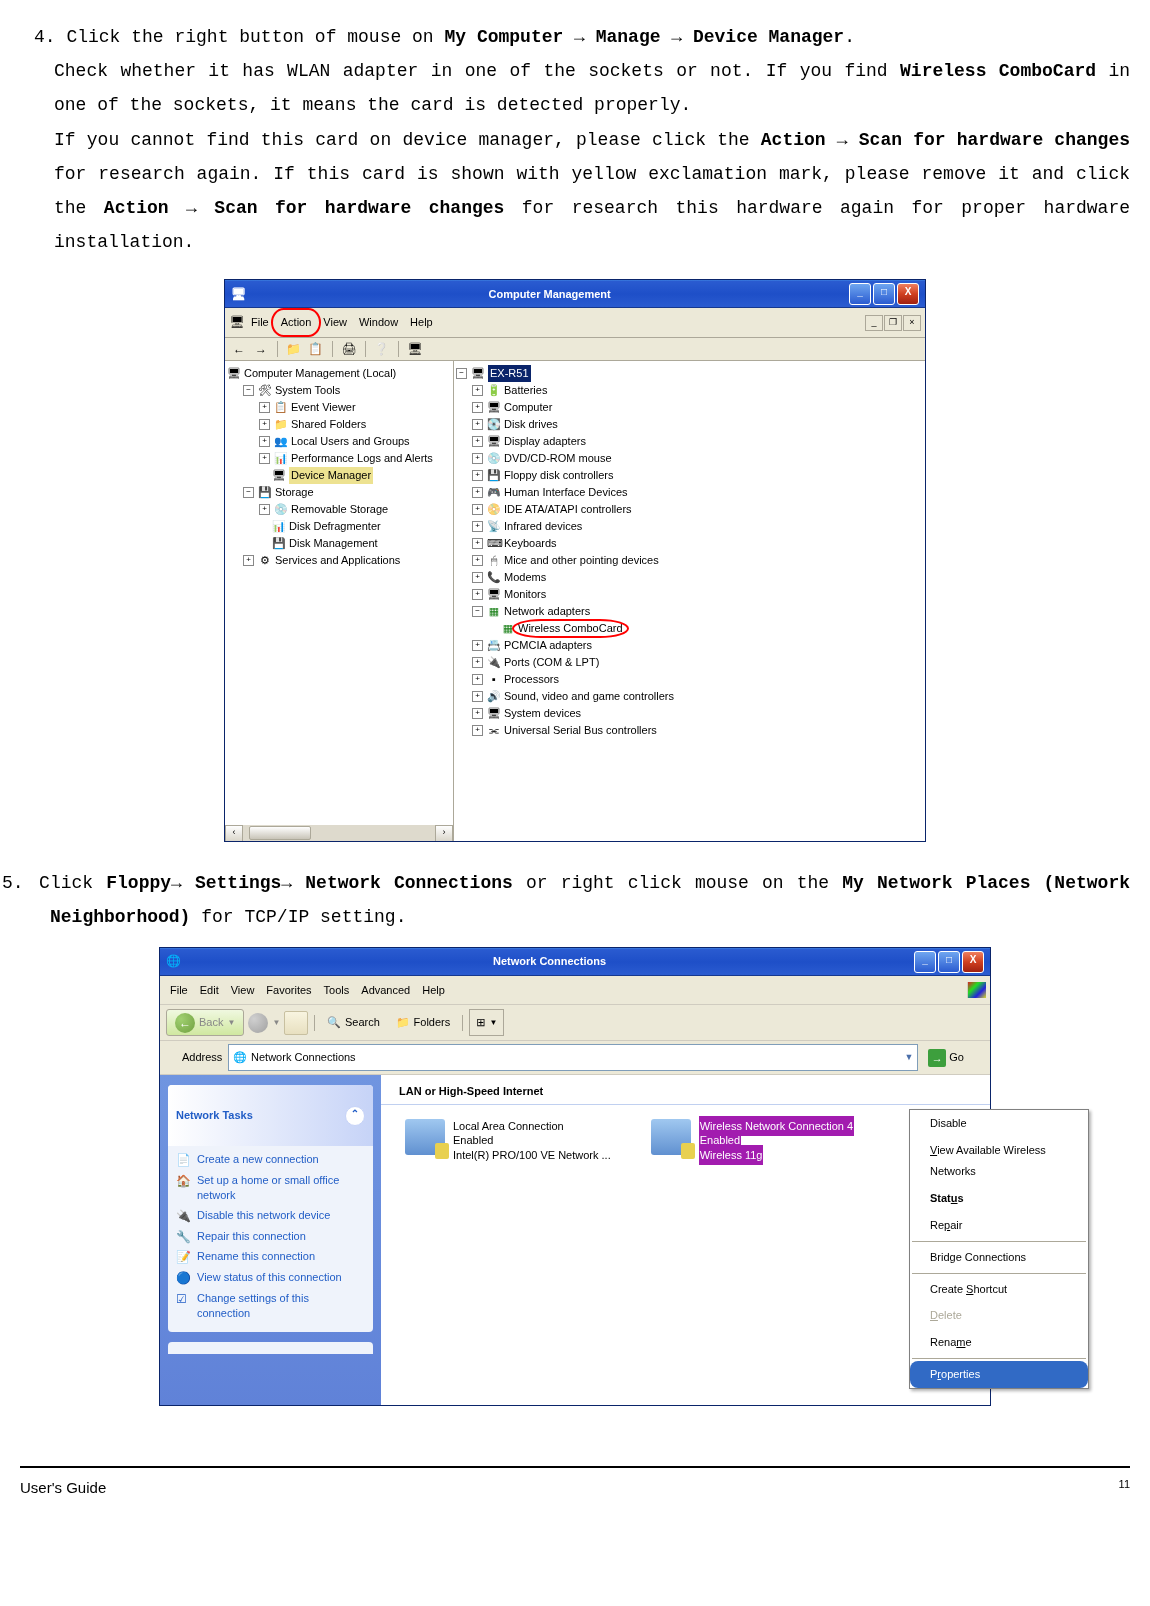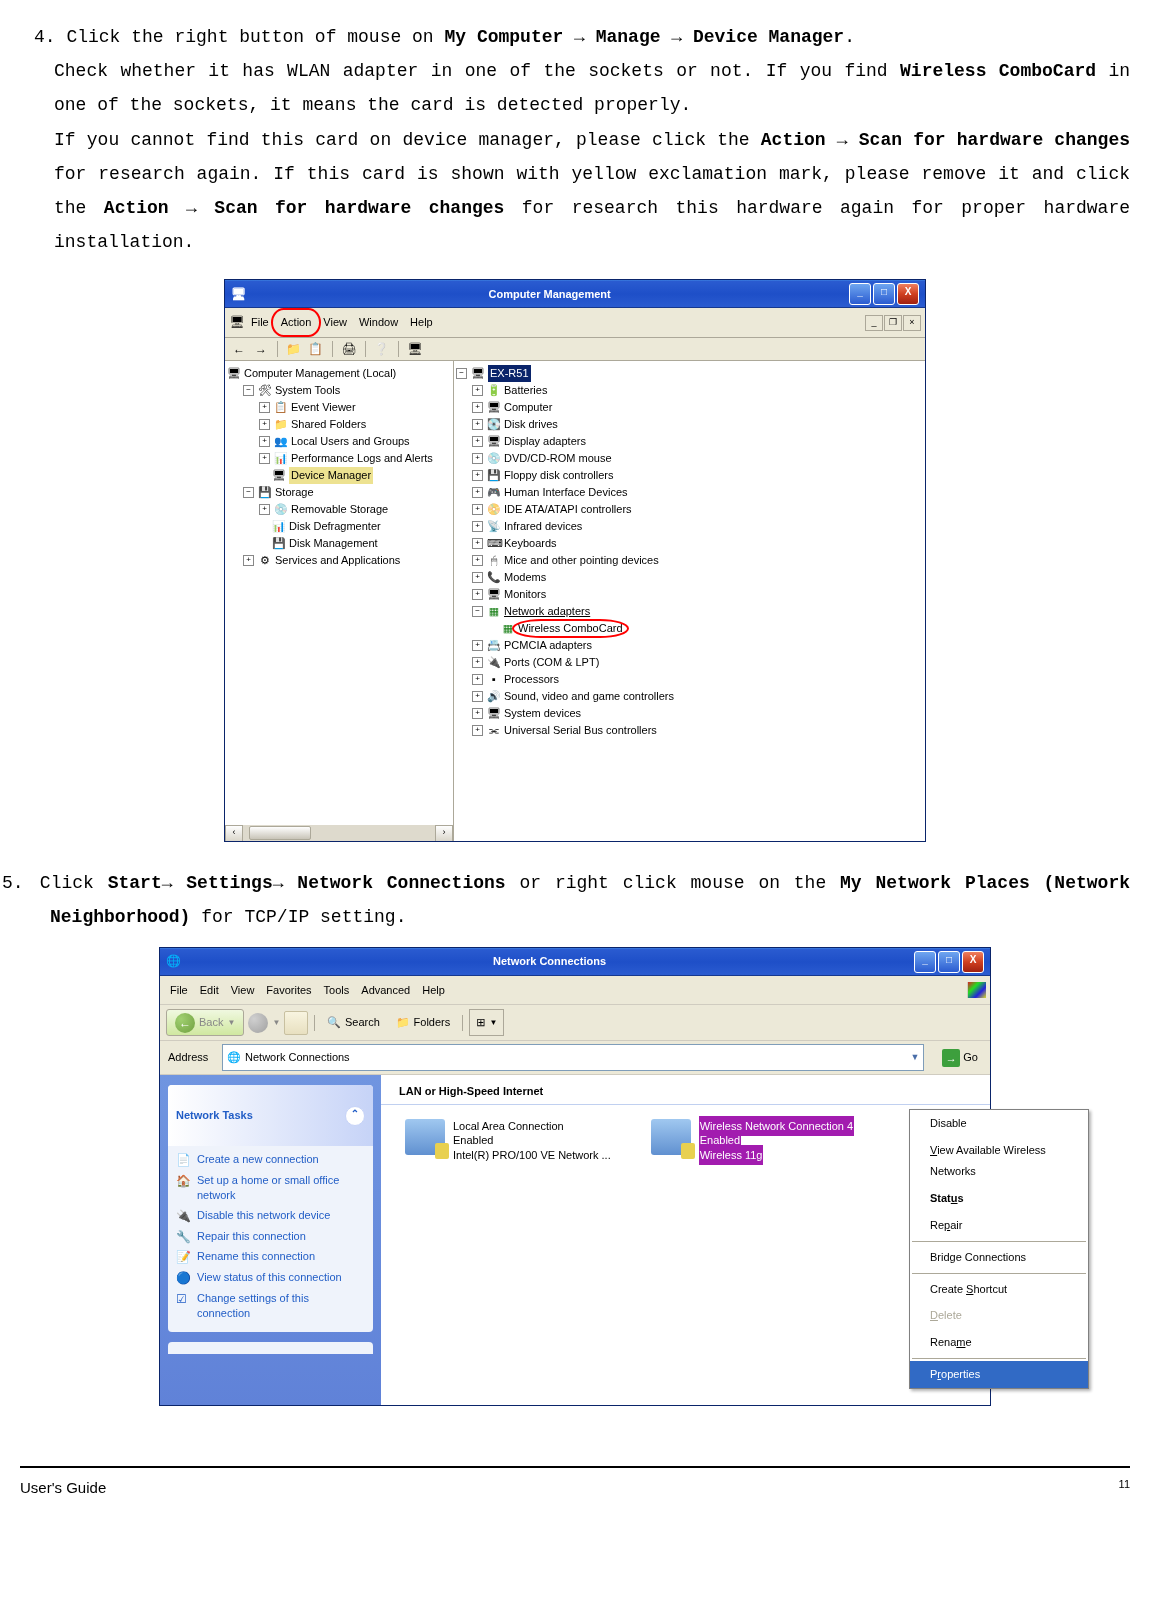--- a/index.html
+++ b/index.html
@@ -309,24 +309,24 @@
     border-radius: 2px;
   }
   .nc-searchbtn {
     display: flex;
     align-items: center;
     gap: 4px;
     padding: 2px 6px;
   }
   .nc-address {
     background: #ece9d8;
-    padding: 3px 8px;
-    display: flex;
-    align-items: center;
-    gap: 14px;
+    padding: 3px 22px;
+    display: flex;
+    align-items: center;
+    gap: 6px;
     border-bottom: 1px solid #d0ccc0;
   }
   .nc-addr-input {
     flex: 1;
     background: #fff;
     border: 1px solid #7f9db9;
     padding: 2px 4px;
     display: flex;
     align-items: center;
     gap: 4px;
@@ -464,20 +464,21 @@
   }
   .nc-context .disabled { color: #aca899; }
   .nc-context .sep {
     height: 1px;
     background: #aca899;
     margin: 2px 2px;
   }
   .nc-context .highlighted {
     background: #316ac5;
     color: #fff;
+    border-radius: 8px;
   }
   .nc-context .bold-item { font-weight: bold; }
 
   .footer {
     border-top: 2px solid #000;
     margin-top: 60px;
     padding-top: 6px;
     display: flex;
     justify-content: space-between;
     font-size: 15px;
@@ -675,21 +676,21 @@
               <span>Modems</span>
             </div>
           <div class="tree-item indent-tree-1">
               <span class="ti-box">+</span>
               <span class="ti-icon">🖥</span>
               <span>Monitors</span>
             </div>
           <div class="tree-item indent-tree-1">
               <span class="ti-box">−</span>
               <span class="ti-icon" style="color:#1a8018;">▦</span>
-              <span style="text-decoration: underline;">Network adapters</span>
+              <span style="">Network adapters</span>
             </div>
           <div class="tree-item indent-tree-2">
               <span style="width:13px;display:inline-block;"></span>
               <span class="ti-icon" style="color:#1a8018;">▦</span>
               <span class="circled-red-oval">Wireless  ComboCard</span>
             </div>
           <div class="tree-item indent-tree-1">
               <span class="ti-box">+</span>
               <span class="ti-icon">📇</span>
               <span>PCMCIA adapters</span>
@@ -720,21 +721,21 @@
               <span>Universal Serial Bus controllers</span>
             </div>
         </div>
       </div>
     </div>
   </div>
 </div>
 
 <div class="instruction instruction-5">
   <div style="padding-left:30px; text-indent:-24px;">
-    <span class="num">5.</span><span> Click </span><span class="bold">Start→ Settings→ Network Connections</span><span> or right click mouse on the </span><span class="bold">My Network Places (Network Neighborhood)</span><span> for TCP/IP setting.</span>
+    <span class="num">5.</span><span> Click </span><span class="bold">Floppy→ Settings→ Network Connections</span><span> or right click mouse on the </span><span class="bold">My Network Places (Network Neighborhood)</span><span> for TCP/IP setting.</span>
   </div>
 </div>
 
 <div class="screenshot-wrapper">
   <div class="nc-window">
     <div class="cm-titlebar">
       <span class="icon">🌐</span>
       <span class="title">Network Connections</span>
       <div class="win-controls">
         <div class="win-btn">_</div>

